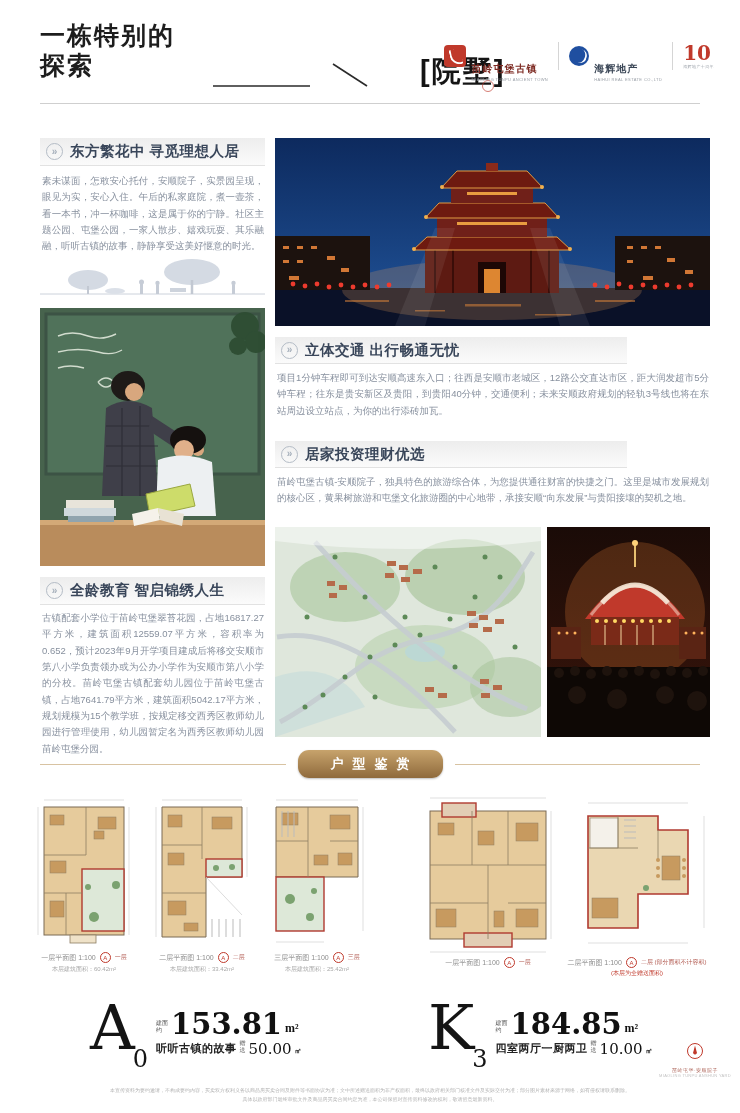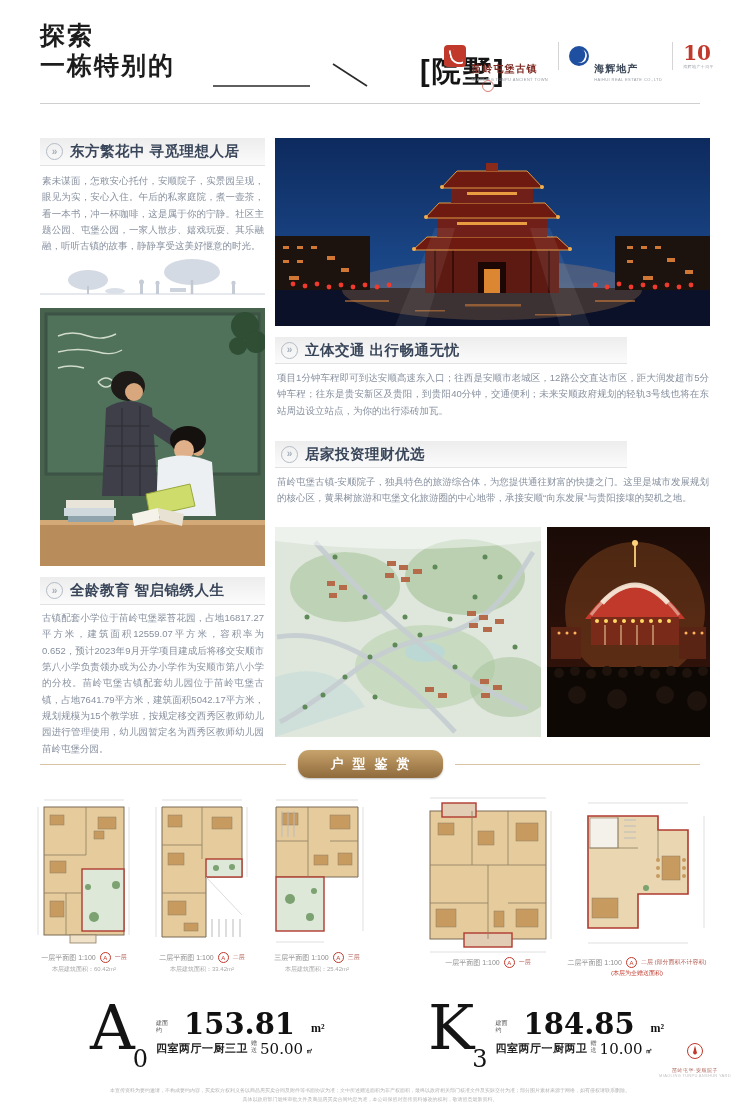--- a/index.html
+++ b/index.html
@@ -57,43 +57,43 @@
   .fp-badge{width:9px;height:9px;border:1px solid #c0392b;border-radius:50%;color:#c0392b;
             font-size:6px;display:flex;align-items:center;justify-content:center;line-height:1;}
   .cap-floor{font-size:6px;color:#b0564c;}
   .cap-l2{font-size:6px;color:#a8a8a8;margin-top:2px;}
   .cap-note{font-size:6px;color:#c0392b;margin-top:1px;}
   
   .tcard{position:absolute;display:flex;align-items:flex-start;gap:8px;}
   .tletter{font-family:"DejaVu Serif",serif;font-size:62px;font-weight:400;color:#141414;line-height:.9;}
   .tsub{font-size:24px;vertical-align:-18px;margin-left:-2px;}
   .tinfo{padding-top:12px;}
-  .trow1{display:flex;align-items:flex-end;gap:16px;}
+  .trow1{display:flex;align-items:flex-end;gap:3px;}
   .trow2{display:flex;align-items:flex-end;gap:3px;margin-top:3px;}
   .stack{white-space:pre-line;font-size:6px;color:#555;line-height:1.15;padding-bottom:3px;}
   .tarea{font-family:"DejaVu Serif",serif;font-size:29px;font-weight:700;color:#111;line-height:.85;}
   .tunit{font-family:Liberation Serif, serif;font-size:12px;font-weight:700;color:#111;padding-bottom:1px;}
   .trooms{font-size:11px;font-weight:700;color:#222;letter-spacing:.5px;}
   .tgift{font-family:"DejaVu Serif",serif;font-size:15px;font-weight:400;color:#111;line-height:.9;}
   .tgunit{font-size:7px;font-weight:700;color:#111;}
   
   .disclaimer{position:absolute;left:72px;right:72px;top:1086px;text-align:center;
               font-size:5px;color:#b3b3b3;line-height:1.8;}
   .seal{position:absolute;left:640px;top:1042px;width:110px;text-align:center;}
   .seal-l1{font-size:5px;color:#b06a5f;margin-top:3px;letter-spacing:.5px;}
   .seal-l2{font-size:4px;color:#c4c4c4;letter-spacing:.3px;}
 </style>
 </head>
 <body>
 
 <div class="page">
 
   <div class="h-title">
+    <div>一栋特别的</div>
     <div>探索</div>
-    <div>一栋特别的</div>
   </div>
   <svg class="arrow-svg" width="200" height="36">
     <line x1="8" y1="28" x2="105" y2="28" stroke="#2a2a2a" stroke-width="1.6"></line>
     <line x1="128" y1="6" x2="162" y2="28" stroke="#2a2a2a" stroke-width="1.6"></line>
   </svg>
   <div class="bracket">[院墅]</div>
   <div class="red-ring"></div>
 
   <div class="logos">
     <div class="logo">
@@ -619,21 +619,21 @@
       <span>A</span><span class="tsub">0</span>
     </div>
     <div class="tinfo">
       <div class="trow1">
         <span class="stack">建面
 约</span>
         <span class="tarea">153.81</span>
         <span class="tunit">m²</span>
       </div>
       <div class="trow2">
-        <span class="trooms">四室两厅一厨三卫</span>
+        <span class="trooms">听听古镇的故事</span>
         <span class="stack">赠
 送</span>
         <span class="tgift">50.00</span>
         <span class="tgunit">㎡</span>
       </div>
     </div>
   </div>
 
   <div class="tcard" style="left:428px;top:1000px;">
     <div class="tletter">

